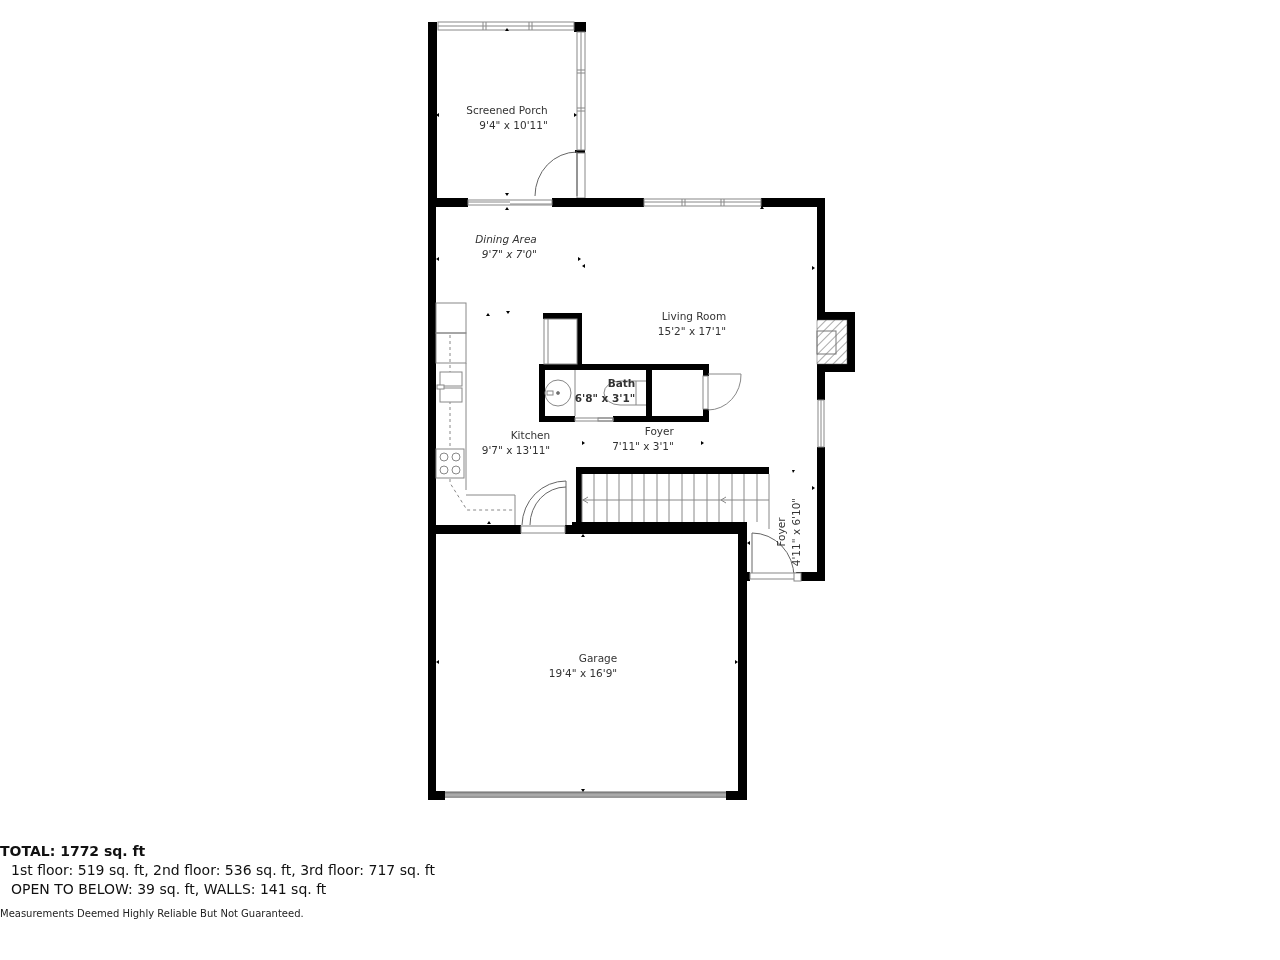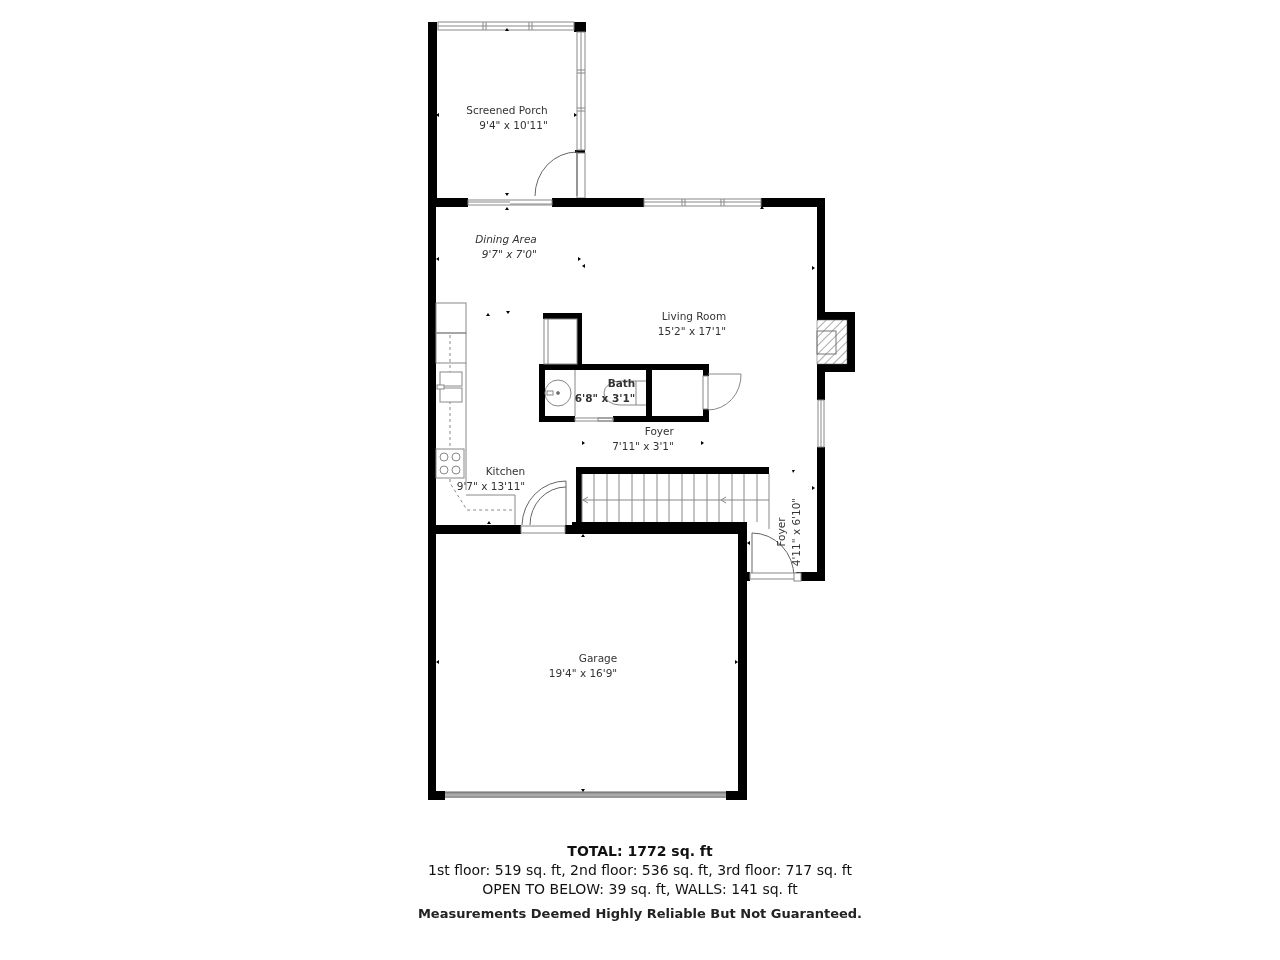--- a/index.html
+++ b/index.html
@@ -1,24 +1,24 @@
 <!DOCTYPE html>
 <html><head>
 <meta charset="utf-8">
 <style>
   html, body { margin:0; padding:0; background:#ffffff; }
   body { width:1280px; height:960px; position:relative; overflow:hidden; font-family:"DejaVu Sans", sans-serif; color:#222; }
   #plan { position:absolute; left:0; top:0; width:1280px; height:820px; }
   .room-label { position:absolute; text-align:right; font-size:10.5px; line-height:15px; color:#333; transform:translate(-50%,-50%); white-space:nowrap; }
   .room-label .dim { display:block; }
   .foyer-label { position:absolute; font-size:10.5px; line-height:15px; color:#333; transform:translate(-50%,-50%) rotate(-90deg); text-align:center; white-space:nowrap; }
-  #summary { position:absolute; left:0; top:842px; width:1280px; text-align:center; color:#111; }
+  #summary { position:absolute; left:0; top:842px; width:1280px; color:#111; }
   #summary .total { font-weight:bold; font-size:14px; line-height:19px; }
-  #summary .line { font-size:14px; line-height:19px; }
-  #summary .disclaimer { font-size:13px; line-height:10px; margin-top:10px; color:#222;font-weight:bold; }
+  #summary .line { font-size:14px; line-height:19px;margin-left:11px; }
+  #summary .disclaimer { font-size:10px; line-height:10px; margin-top:10px; color:#222; }
 </style>
 </head>
 <body>
 
 <svg id="plan" viewBox="0 0 1280 820" xmlns="http://www.w3.org/2000/svg">
   <defs>
     <pattern id="hatch" width="6" height="6" patternUnits="userSpaceOnUse" patternTransform="rotate(45)">
       <line x1="0" y1="0" x2="0" y2="6" stroke="#555" stroke-width="1"></line>
     </pattern>
   </defs>
@@ -236,21 +236,21 @@
   <span class="dim">9'7" x 7'0"</span>
 </div>
 <div class="room-label" style="left:692px; top:280px;margin-top:44px;">
   <span>Living Room</span>
   <span class="dim">15'2" x 17'1"</span>
 </div>
 <div class="room-label" style="left:605px; top:391px;font-weight:bold;">
   <span>Bath</span>
   <span class="dim">6'8" x 3'1"</span>
 </div>
-<div class="room-label" style="left:491px; top:443px;margin-top:36px;">
+<div class="room-label" style="left:516px; top:443px;">
   <span>Kitchen</span>
   <span class="dim">9'7" x 13'11"</span>
 </div>
 <div class="room-label" style="left:643px; top:439px;">
   <span>Foyer</span>
   <span class="dim">7'11" x 3'1"</span>
 </div>
 <div class="room-label" style="left:583px; top:666px;">
   <span>Garage</span>
   <span class="dim">19'4" x 16'9"</span>

